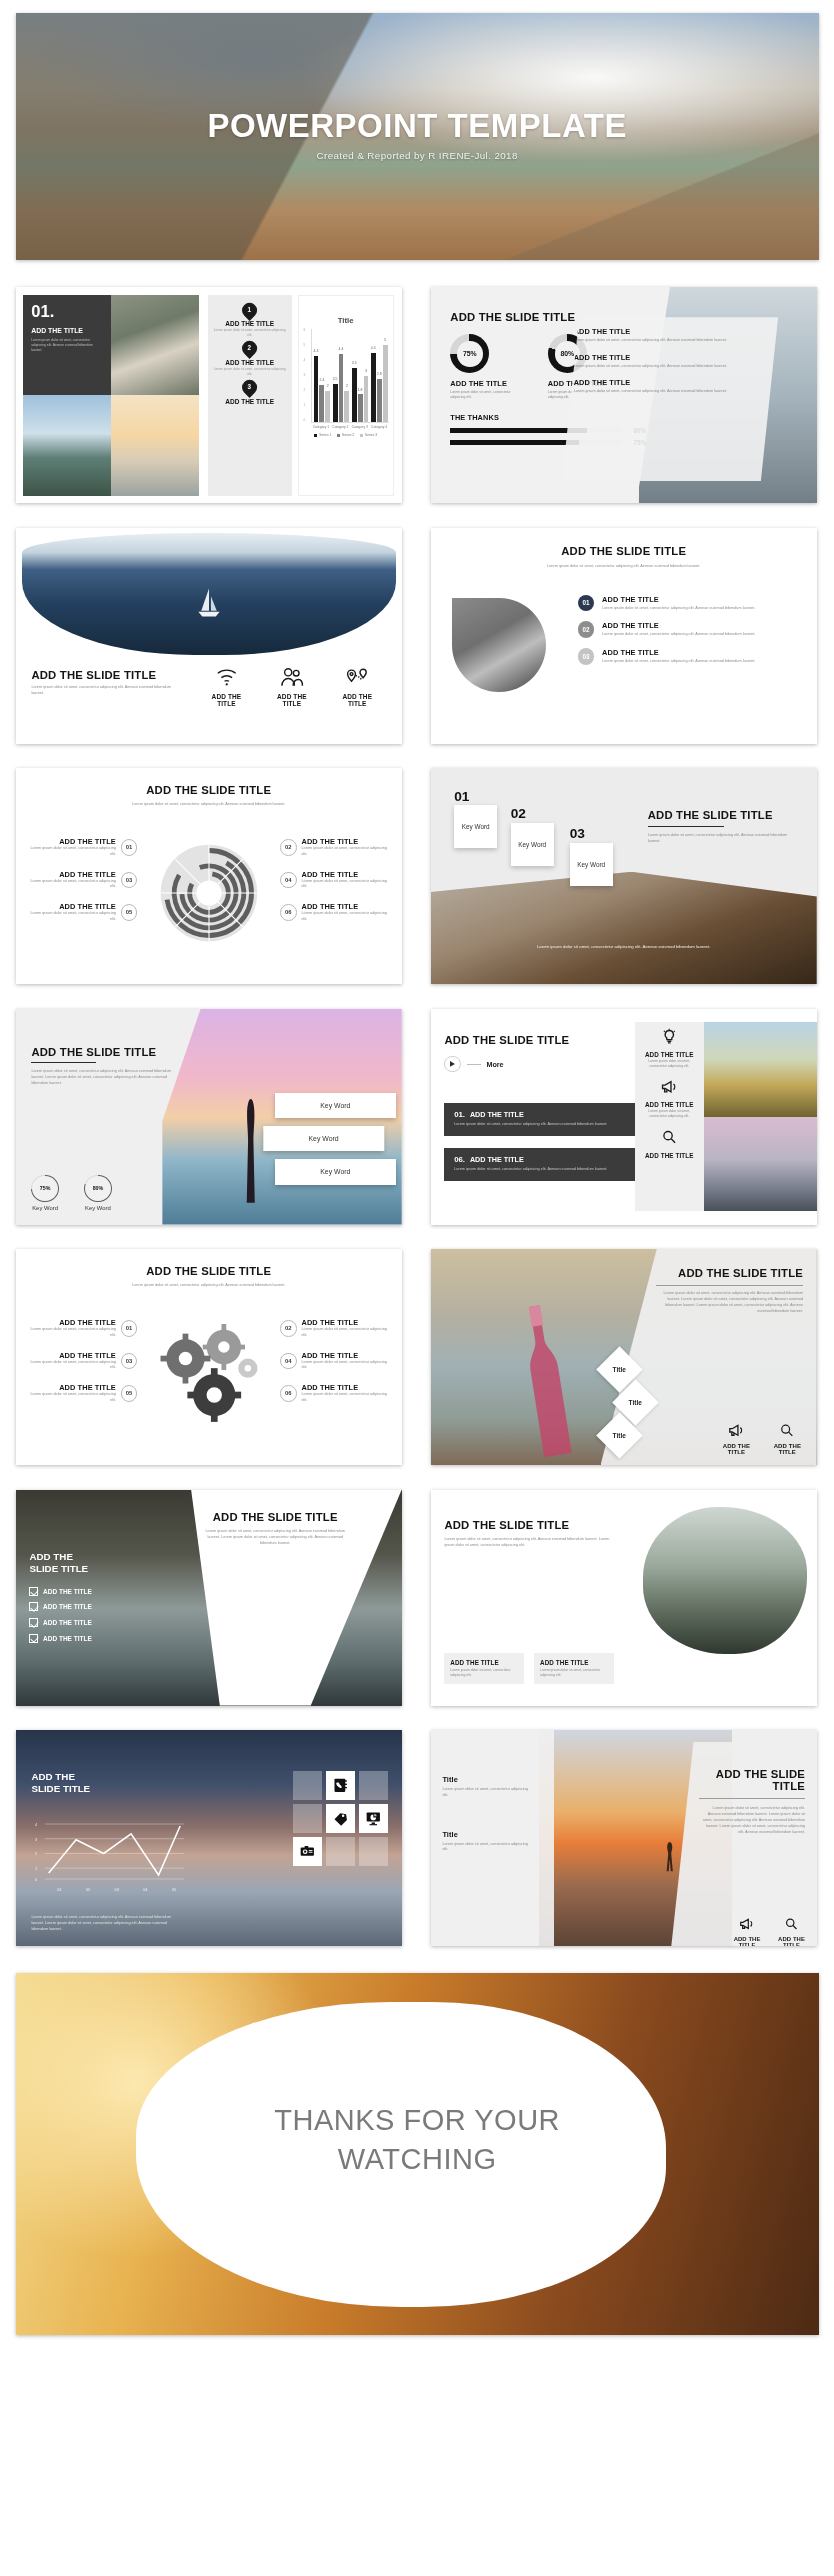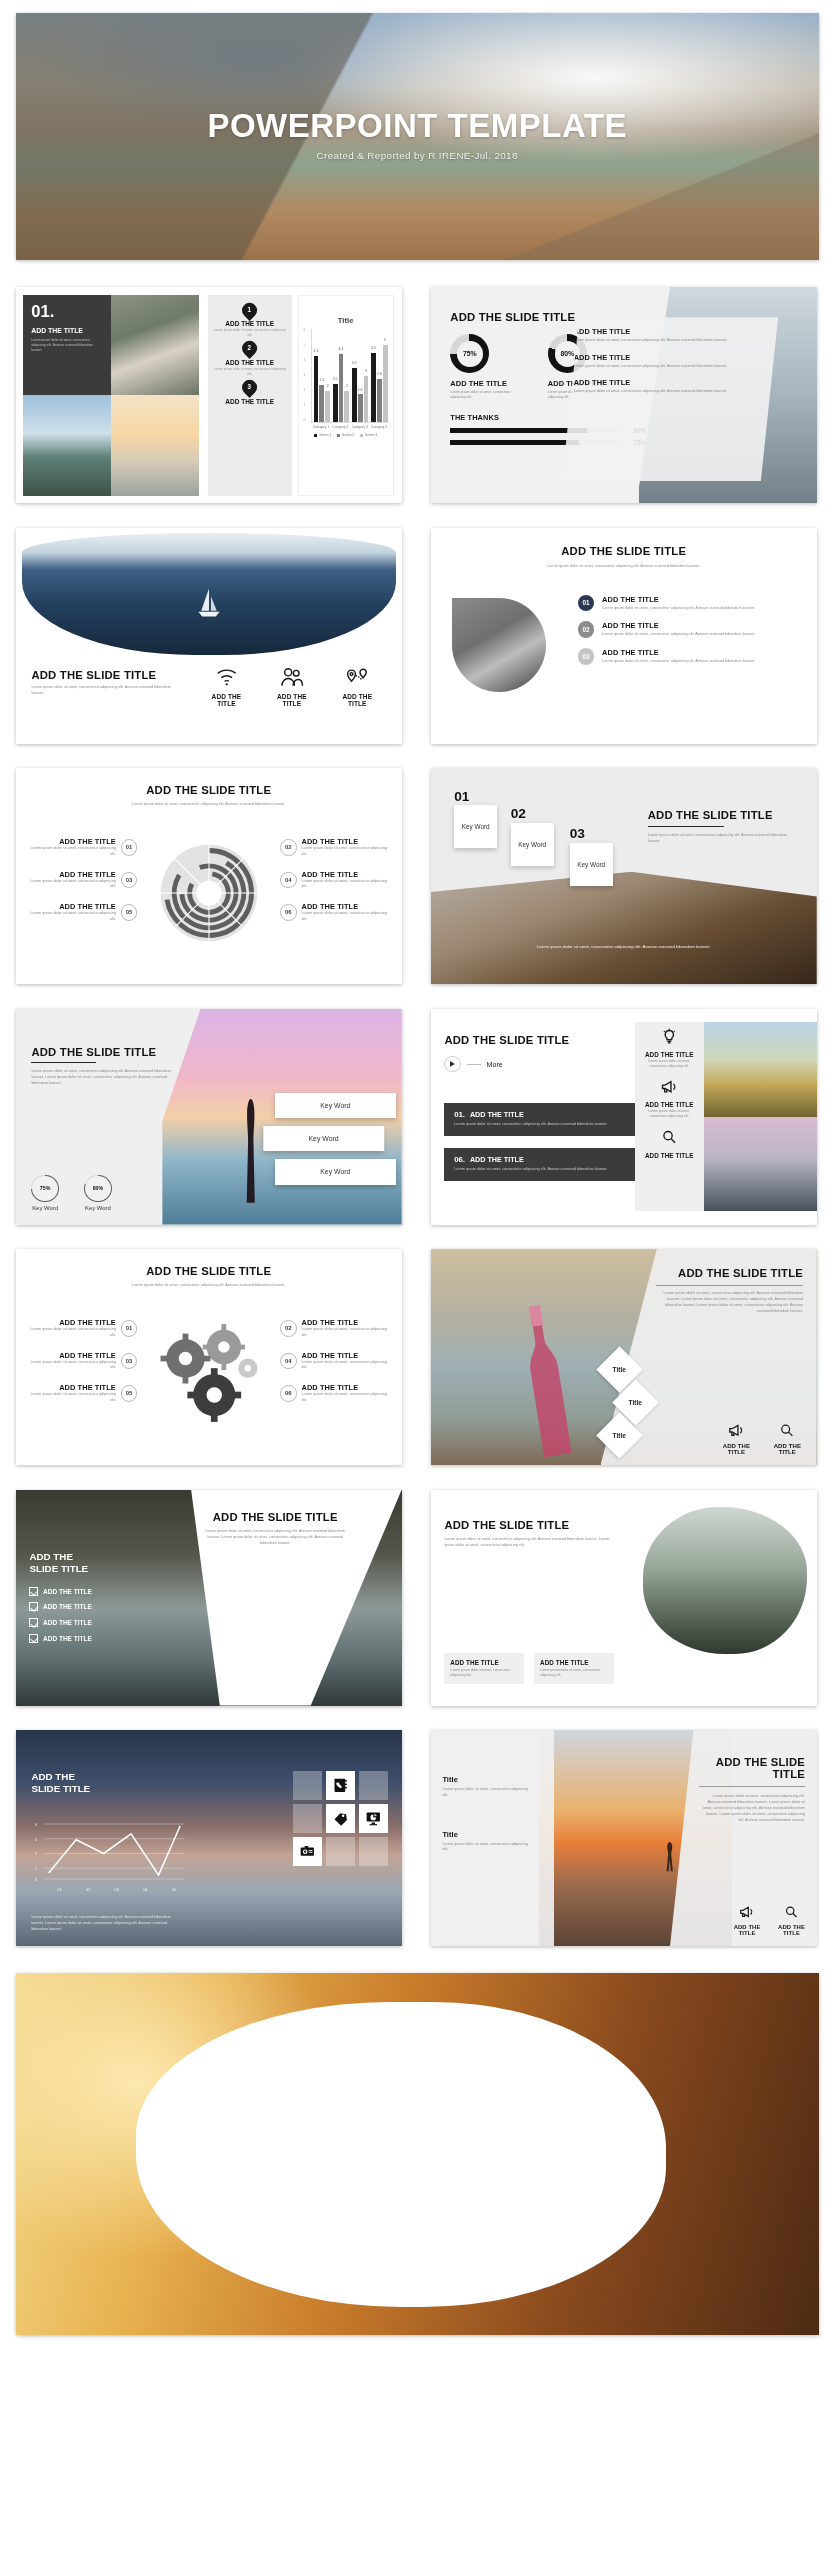--- a/index.html
+++ b/index.html
@@ -577,21 +577,21 @@
     <div class="slide sl">
       <div style="position:absolute;left:13.7px;top:25.5px;width:186px">
         <div class="slide-title">ADD THE SLIDE TITLE</div>
         <div style="display:flex;align-items:center;gap:5.9px;margin-top:9.8px">
           <div class="playbtn">
             <svg width="6.9" height="7.8" viewBox="0 0 7 8">
                 <path d="M1 1l5 3-5 3z" fill="#2b2b2b"></path>
               </svg>
           </div>
           <div style="width:13.7px;height:1px;background:#bdbdbd"></div>
-          <div style="font-size:7.2px;font-weight:normal;color:#222">More</div>
+          <div style="font-size:7.2px;font-weight:bold;color:#222">More</div>
         </div>
       </div>
 
       <div class="darkbox" style="position:absolute;left:13.7px;top:94px;width:217px;padding:7.8px 9.8px">
         <div style="display:flex;gap:4.9px;align-items:baseline">
           <span style="font-size:7.8px;font-weight:bold">01.</span>
           <span style="font-size:7.2px;font-weight:bold">ADD THE TITLE</span>
         </div>
         <div class="lorem" style="color:#c6c6c6;margin-top:2.9px">Lorem ipsum dolor sit amet, consectetur adipiscing elit. Aenean euismod bibendum laoreet.</div>
       </div>
@@ -938,21 +938,21 @@
         <div>
           <div class="item-title" style="font-size:7.4px">Title</div>
           <div class="lorem" style="margin-top:2.9px">Lorem ipsum dolor sit amet, consectetur adipiscing elit.</div>
         </div>
         <div style="margin-top:31px">
           <div class="item-title" style="font-size:7.4px">Title</div>
           <div class="lorem" style="margin-top:2.9px">Lorem ipsum dolor sit amet, consectetur adipiscing elit.</div>
         </div>
       </div>
 
-      <div style="position:absolute;right:0;top:0;width:38%;height:100%;background:rgba(238,238,238,.95);clip-path:polygon(16% 0,100% 0,100% 100%,0 100%)">
+      <div style="position:absolute;right:0;top:12px;width:38%;height:100%;background:rgba(238,238,238,.95);clip-path:polygon(16% 0,100% 0,100% 100%,0 100%)">
         <div style="padding:25.5px 11.7px 0 29px;text-align:right">
           <div class="slide-title">ADD THE SLIDE</div>
           <div class="slide-title">TITLE</div>
           <div style="height:1px;background:#9b9b9b;margin:6.9px 0 6.9px"></div>
           <div class="lorem">Lorem ipsum dolor sit amet, consectetur adipiscing elit. Aenean euismod bibendum laoreet. Lorem ipsum dolor sit amet, consectetur adipiscing elit. Aenean euismod bibendum laoreet. Lorem ipsum dolor sit amet, consectetur adipiscing elit. Aenean euismod bibendum laoreet.</div>
         </div>
         <div style="position:absolute;right:11.7px;bottom:9.8px;display:flex;gap:17.6px">
           <div class="center">
             <svg width="17.6" height="13.7" viewBox="0 0 22 18">
               <path class="ic" d="M3 7v4h3l7 4V3L6 7H3z"></path>
@@ -972,16 +972,20 @@
           </div>
         </div>
       </div>
     </div>
 
   </div>
 
   <div class="slide final">
     <div class="ph ph-final"></div>
     <div class="brush"></div>
+    <div class="final-txt">
+      <div>THANKS FOR YOUR</div>
+      <div>WATCHING</div>
+    </div>
   </div>
 
 </div>
 
 
 </body></html>

